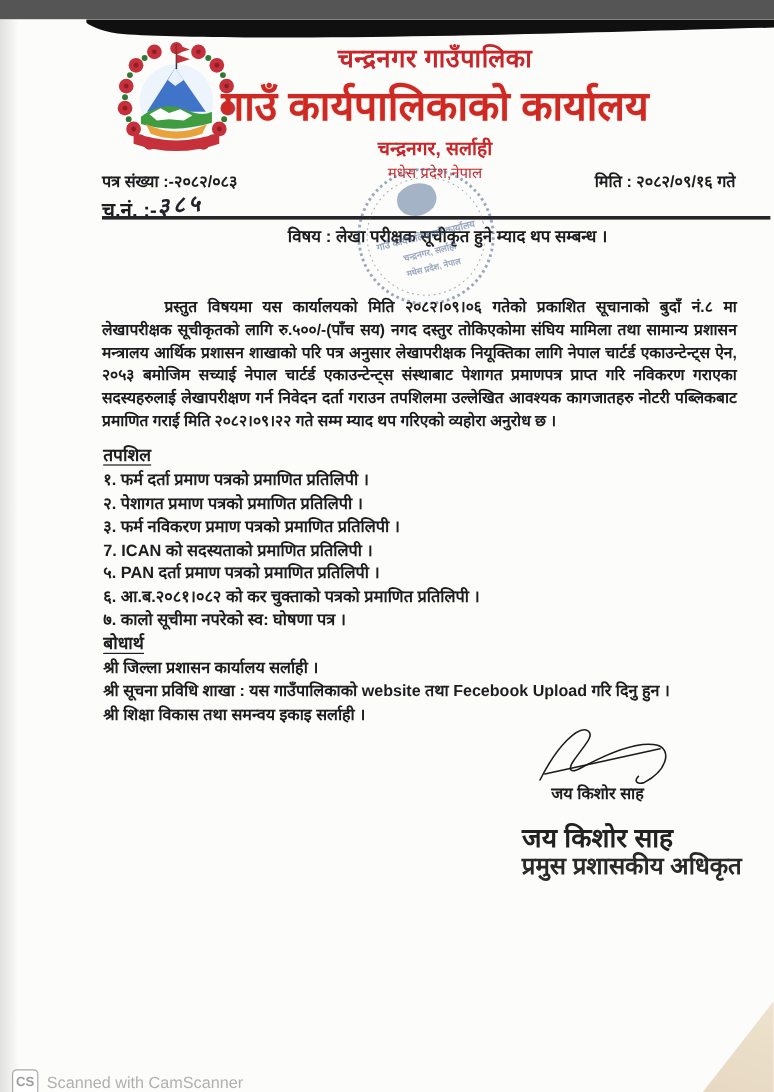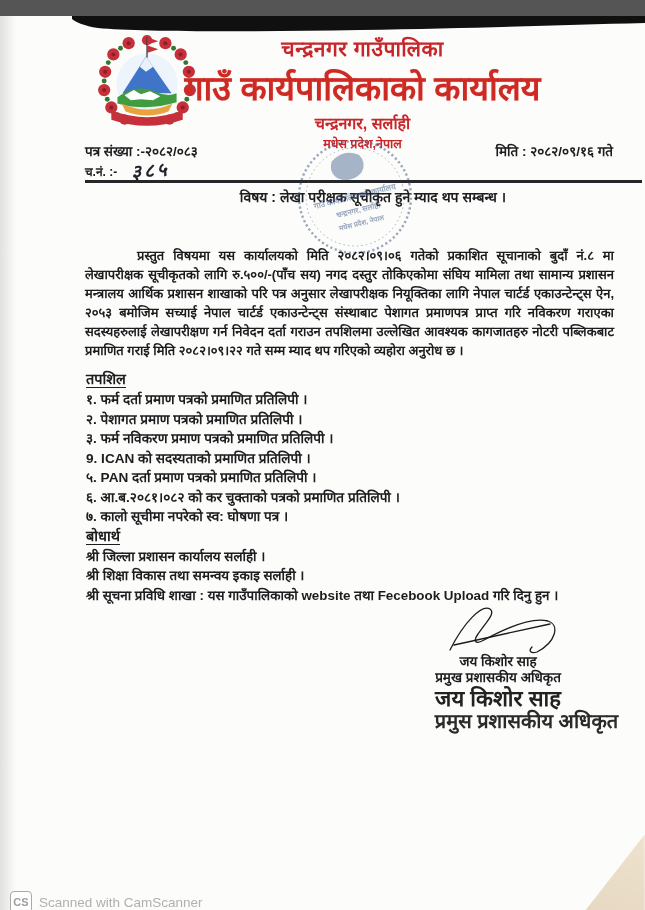--- a/index.html
+++ b/index.html
@@ -19,26 +19,26 @@
   .corner-artifact{position:absolute;right:0;bottom:0;width:78px;height:100px;
     background:linear-gradient(200deg,#dfc79d,#caa878);
     clip-path:polygon(100% 8%,100% 100%,8% 100%);
     opacity:.45;filter:blur(1px);}
   
   .header{position:absolute;left:90px;top:18px;width:545px;text-align:center;}
   .h-muni{font-size:21px;font-weight:bold;color:var(--brand_red,#c7262b);letter-spacing:.5px;}
   .h-office{font-size:34px;font-weight:bold;color:var(--title_red,#ce2a23);margin-top:2px;
     text-shadow:0 0 1px rgba(206,42,35,.35);}
   .h-addr1{font-size:16px;font-weight:bold;color:var(--brand_red,#c7262b);margin-top:2px;}
-  .h-addr2{font-size:12.5px;font-weight:bold;color:var(--brand_red,#c7262b);margin-top:1px;}
+  .h-addr2{font-size:12.5px;font-weight:normal;color:var(--brand_red,#c7262b);margin-top:1px;}
   .logo{position:absolute;left:95px;top:16px;width:102px;height:104px;}
   
   .meta-row{position:absolute;top:126px;left:85px;width:528px;display:flex;
     justify-content:space-between;font-size:13.5px;font-weight:bold;}
-  .chn-row{position:absolute;top:147px;left:85px;font-size:12px;font-weight:bold;}
+  .chn-row{position:absolute;top:147px;left:85px;font-size:17px;font-weight:bold;}
   .chn-hand{position:absolute;top:141px;left:131px;font-size:19px;font-style:italic;
     font-weight:bold;transform:rotate(-5deg);letter-spacing:3px;color:#23232e;}
   .head-rule{position:absolute;top:164px;left:85px;width:557px;height:2.6px;background:#26262a;}
   .subject{position:absolute;top:171px;left:99px;width:548px;text-align:center;
     font-size:14px;font-weight:bold;}
   
   .stamp{position:absolute;left:295px;top:121px;width:120px;height:120px;
     transform:rotate(-14deg);opacity:.55;pointer-events:none;}
   .stamp text{fill:var(--stamp_blue,#4a628e);font-weight:bold;}
   
@@ -159,41 +159,40 @@
     <text x="60" y="89" font-size="7" text-anchor="middle">मधेस प्रदेश, नेपाल</text>
   </svg>
 
   <div class="body-para">प्रस्तुत विषयमा यस कार्यालयको मिति २०८२।०९।०६ गतेको प्रकाशित सूचानाको बुदाँ नं.८ मा लेखापरीक्षक सूचीकृतको लागि रु.५००/-(पाँच सय) नगद दस्तुर तोकिएकोमा संघिय मामिला तथा सामान्य प्रशासन मन्त्रालय आर्थिक प्रशासन शाखाको परि पत्र अनुसार लेखापरीक्षक नियूक्तिका लागि नेपाल चार्टर्ड एकाउन्टेन्ट्स ऐन, २०५३ बमोजिम सच्याई नेपाल चार्टर्ड एकाउन्टेन्ट्स संस्थाबाट पेशागत प्रमाणपत्र प्राप्त गरि नविकरण गराएका सदस्यहरुलाई लेखापरीक्षण गर्न निवेदन दर्ता गराउन  तपशिलमा उल्लेखित आवश्यक कागजातहरु नोटरी पब्लिकबाट  प्रमाणित गराई मिति २०८२।०९।२२ गते सम्म म्याद थप गरिएको व्यहोरा अनुरोध छ ।</div>
 
   <div class="sec-head tapashil-head">तपशिल</div>
   <div class="tapashil-list">
     <div>१. फर्म दर्ता प्रमाण पत्रको प्रमाणित प्रतिलिपी ।</div>
     <div>२. पेशागत प्रमाण पत्रको प्रमाणित प्रतिलिपी ।</div>
     <div>३. फर्म नविकरण प्रमाण पत्रको प्रमाणित प्रतिलिपी ।</div>
-    <div>9. ICAN को सदस्यताको प्रमाणित प्रतिलिपी ।</div>
+    <div>7. ICAN को सदस्यताको प्रमाणित प्रतिलिपी ।</div>
     <div>५. PAN दर्ता प्रमाण पत्रको प्रमाणित प्रतिलिपी ।</div>
     <div>६. आ.ब.२०८१।०८२ को कर चुक्ताको पत्रको प्रमाणित प्रतिलिपी ।</div>
     <div>७. कालो सूचीमा नपरेको स्व: घोषणा पत्र ।</div>
   </div>
 
   <div class="sec-head bodhartha-head">बोधार्थ</div>
   <div class="bodhartha-list">
     <div>श्री जिल्ला प्रशासन कार्यालय सर्लाही ।</div>
+    <div>श्री सूचना प्रविधि शाखा : यस गाउँपालिकाको website तथा Fecebook Upload गरि दिनु हुन ।</div>
     <div>श्री शिक्षा विकास तथा समन्वय इकाइ सर्लाही ।</div>
-    <div>श्री सूचना प्रविधि शाखा : यस गाउँपालिकाको website तथा Fecebook Upload गरि दिनु हुन ।</div>
   </div>
 
   <svg class="sig-squiggle" viewBox="0 0 135 58">
     <g fill="none" stroke="#1b1b1b" stroke-width="1.3" stroke-linecap="round">
       <path d="M14,50 C28,22 46,4 54,9 C60,13 50,22 42,34 C37,41 39,45 48,40 C70,28 96,17 112,21 C124,25 120,42 101,52 C95,54 92,51 96,47"></path>
       <path d="M18,45 L114,24"></path>
     </g>
   </svg>
   <div class="sig-line sig-name">जय किशोर साह</div>
-  <div class="sig-line sig-title">प्रमुख प्रशासकीय अधिकृत</div>
   <div class="sig-line sig-stamp-name">जय किशोर साह</div>
   <div class="sig-line sig-stamp-title">प्रमुस प्रशासकीय अधिकृत</div>
 
   <div class="watermark">
     <div class="cs-badge">CS</div>
     <div class="cs-text">Scanned with CamScanner</div>
   </div>
 
 </div>
 

